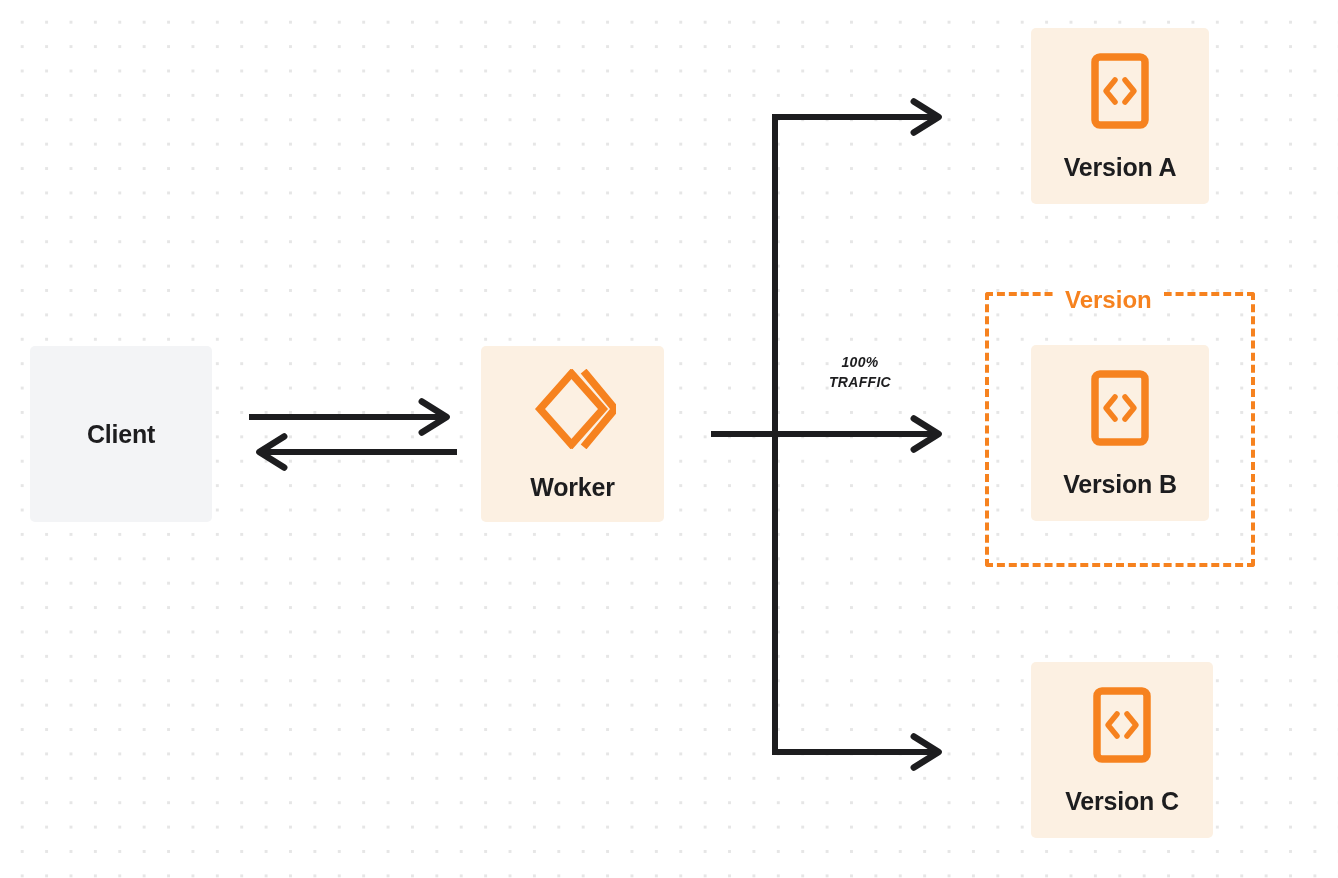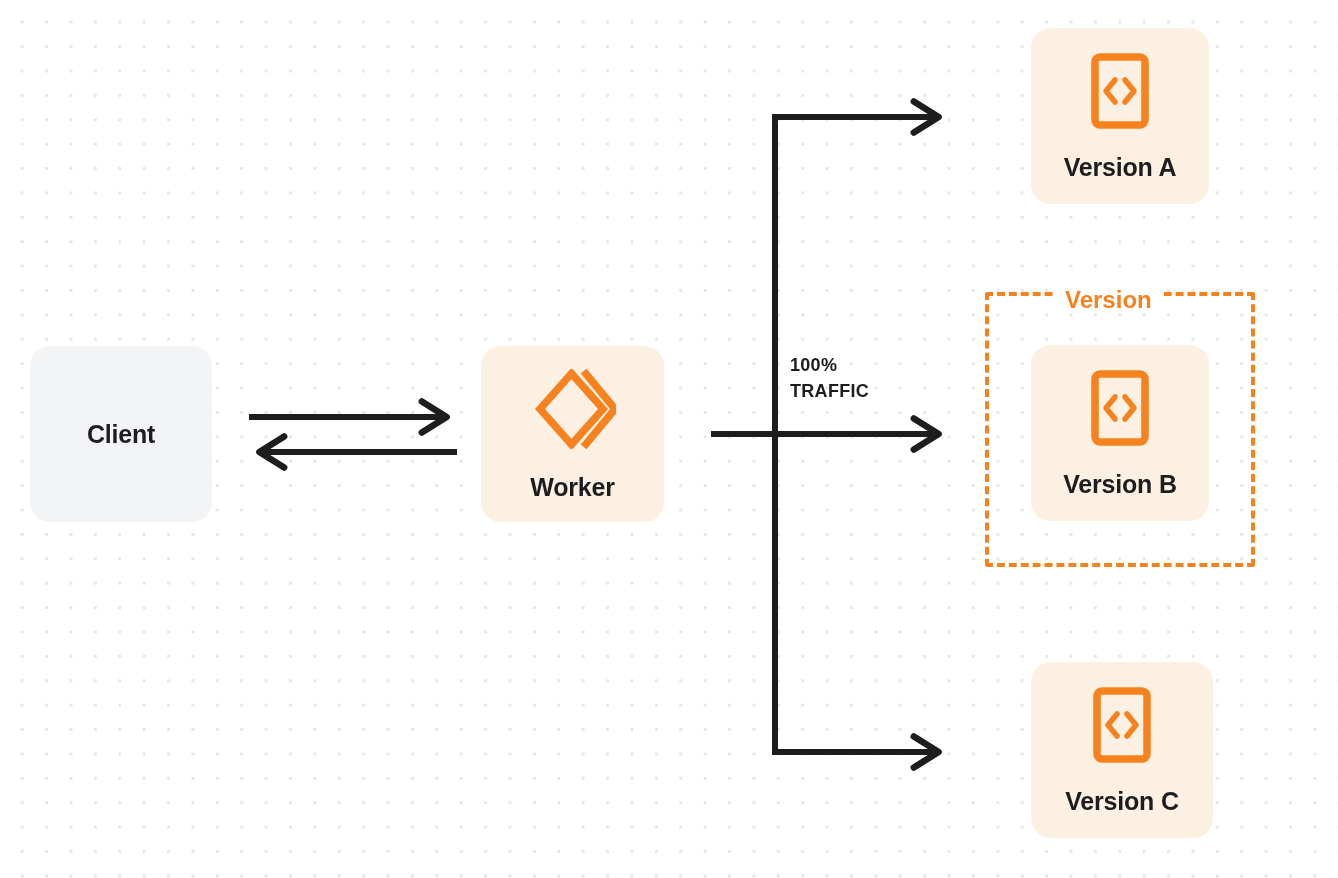--- a/index.html
+++ b/index.html
@@ -15,21 +15,21 @@
     background-image: radial-gradient(circle, #e6e6e6 1.6px, rgba(0,0,0,0) 1.7px);
     background-size: 24.4px 24.4px;
     background-position: 10px 10px;
     overflow: hidden;
     font-family: "Liberation Sans", sans-serif;
   }
 
   
   .node {
     position: absolute;
-    border-radius: 20px;
+    border-radius: 5px;
     display: flex;
     flex-direction: column;
     align-items: center;
     justify-content: center;
     box-sizing: border-box;
   }
   .node-gray { background: #f3f4f6; }
   .node-cream { background: #fcf0e2; }
 
   .node-label {
@@ -61,27 +61,28 @@
     color: #f6821f;
     background: #ffffff;
     padding: 0 12px;
     line-height: 1;
     white-space: nowrap;
   }
 
   
   .traffic-label {
     position: absolute;
-    text-align: left;
-    font-size: 18px;
+    text-align: center;
+    font-size: 14px;
     font-weight: bold;
     color: #1d1d1f;
     line-height: 1.45;
     letter-spacing: 0.3px;
     white-space: nowrap;
+    font-style: italic;
   }
 
   svg.edges {
     position: absolute;
     left: 0;
     top: 0;
     width: 1338px;
     height: 878px;
     pointer-events: none;
   }

